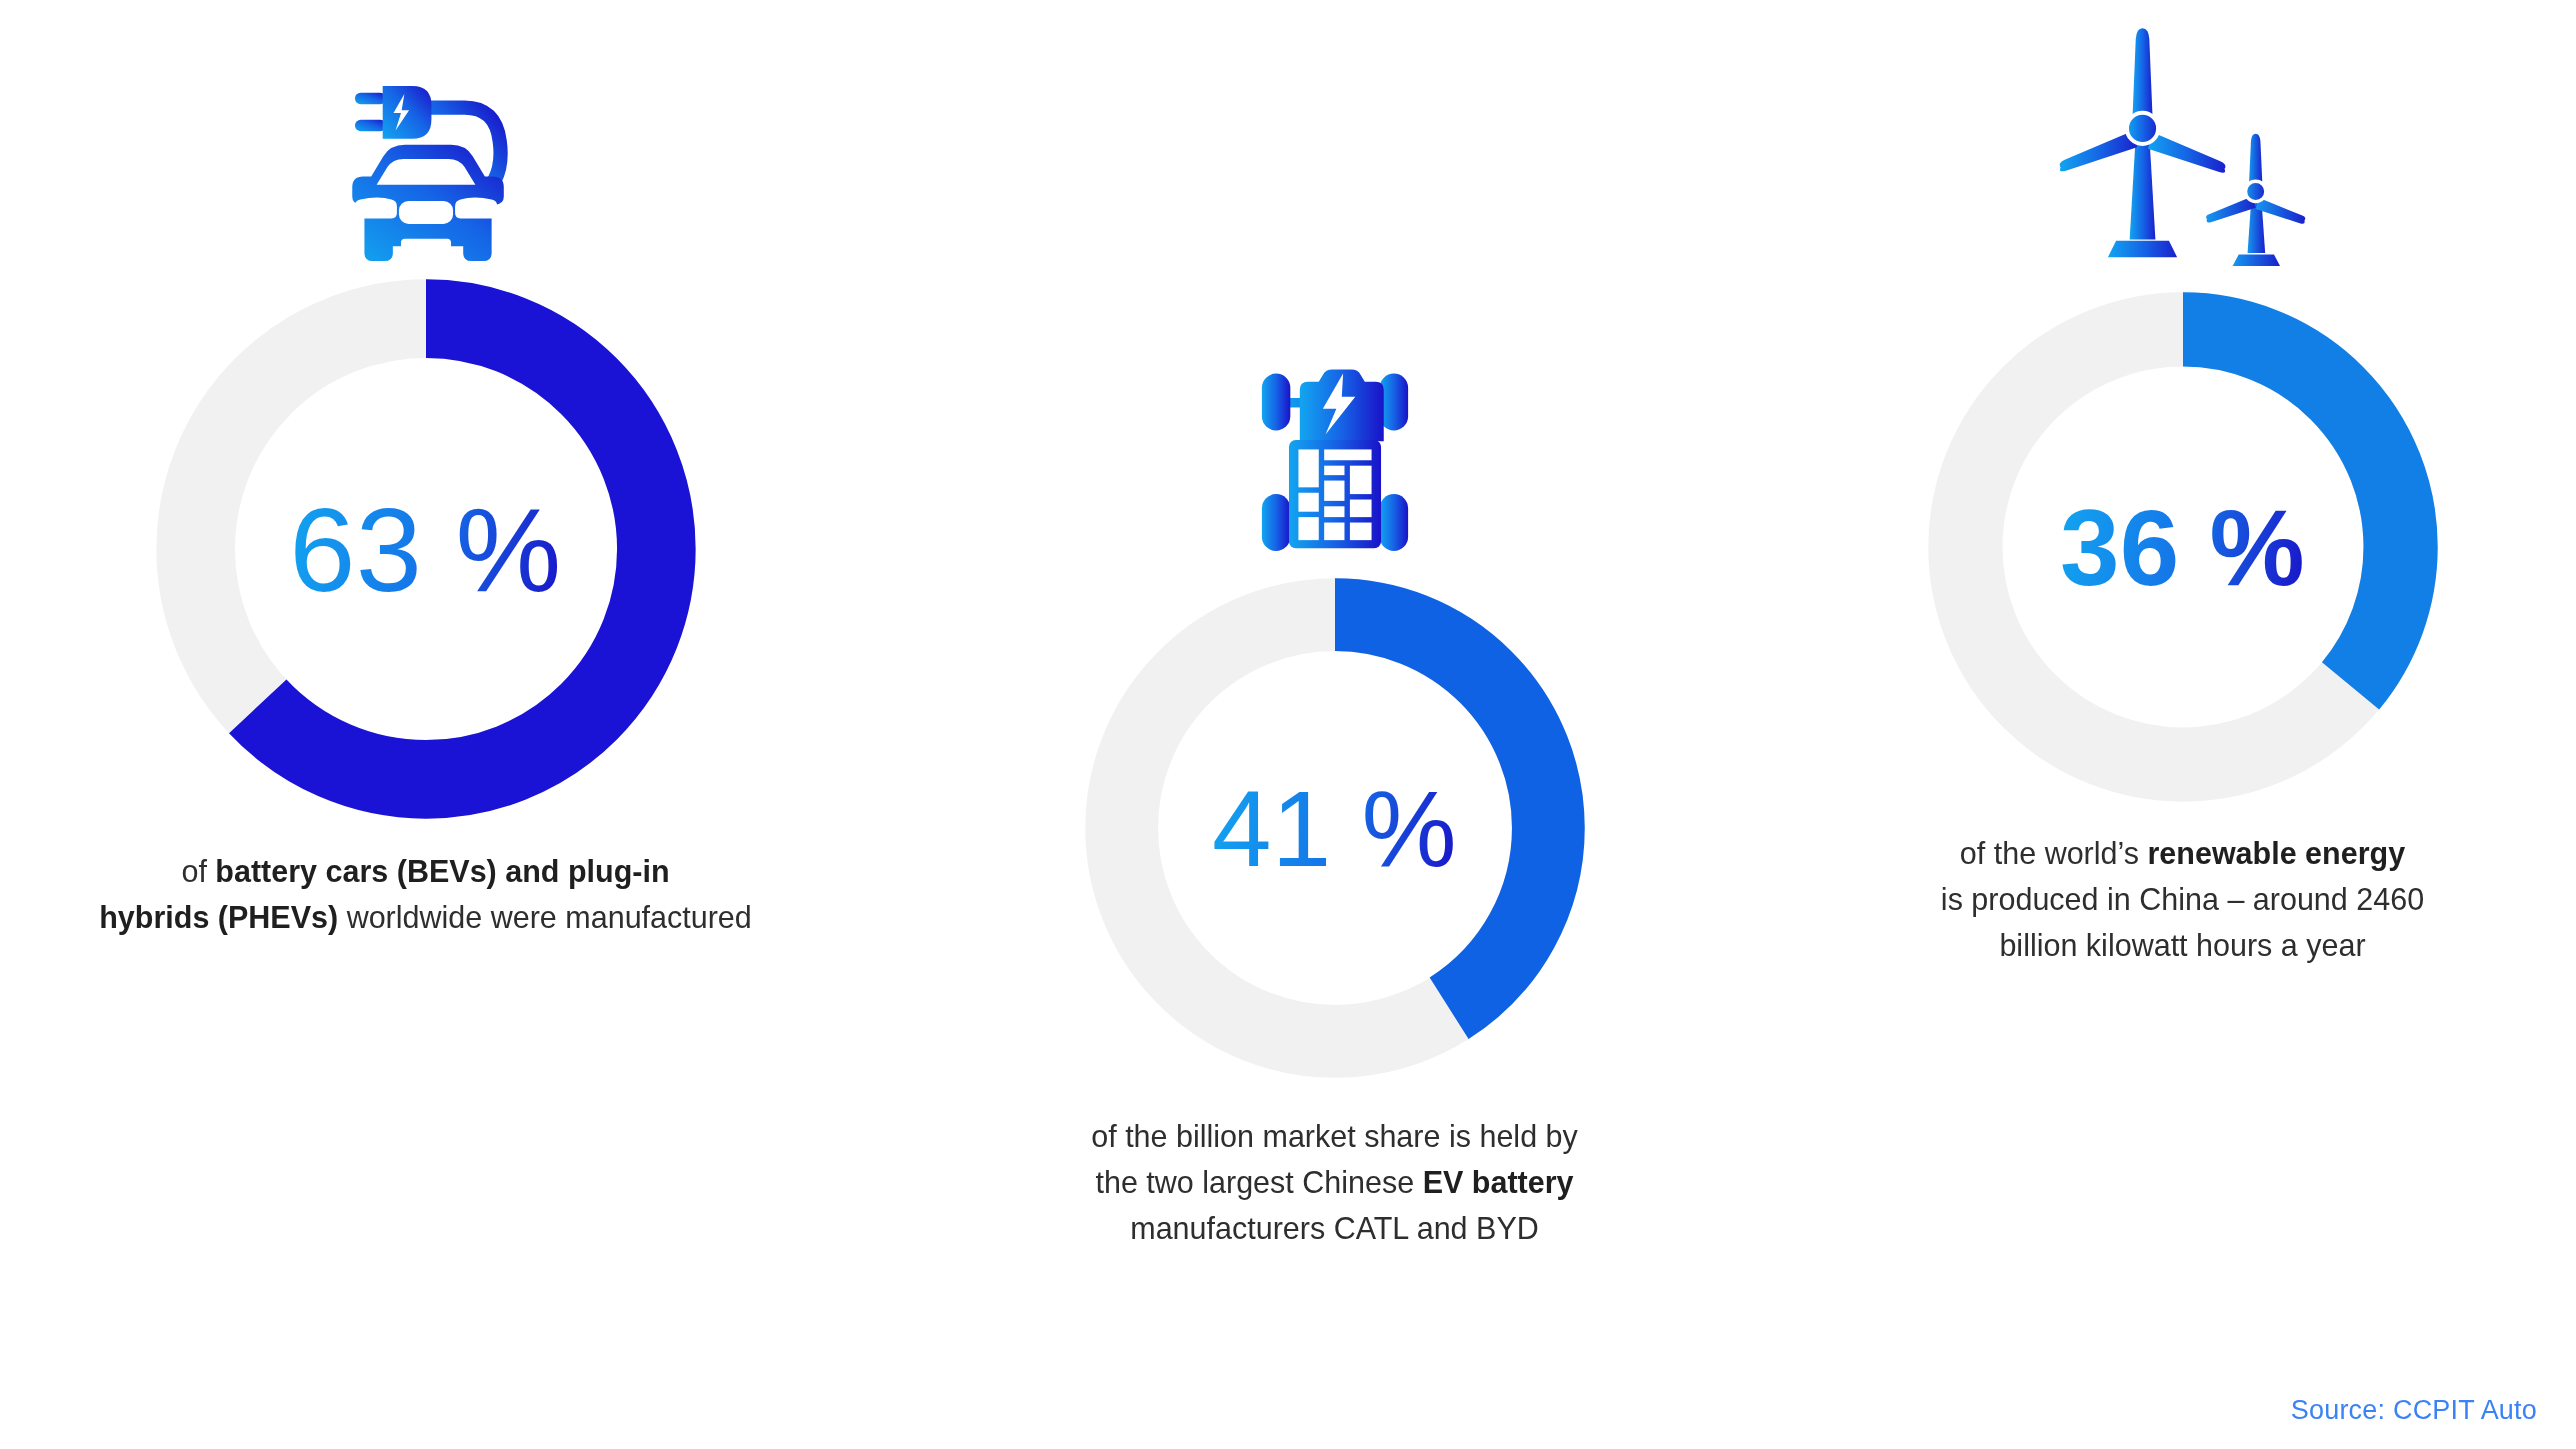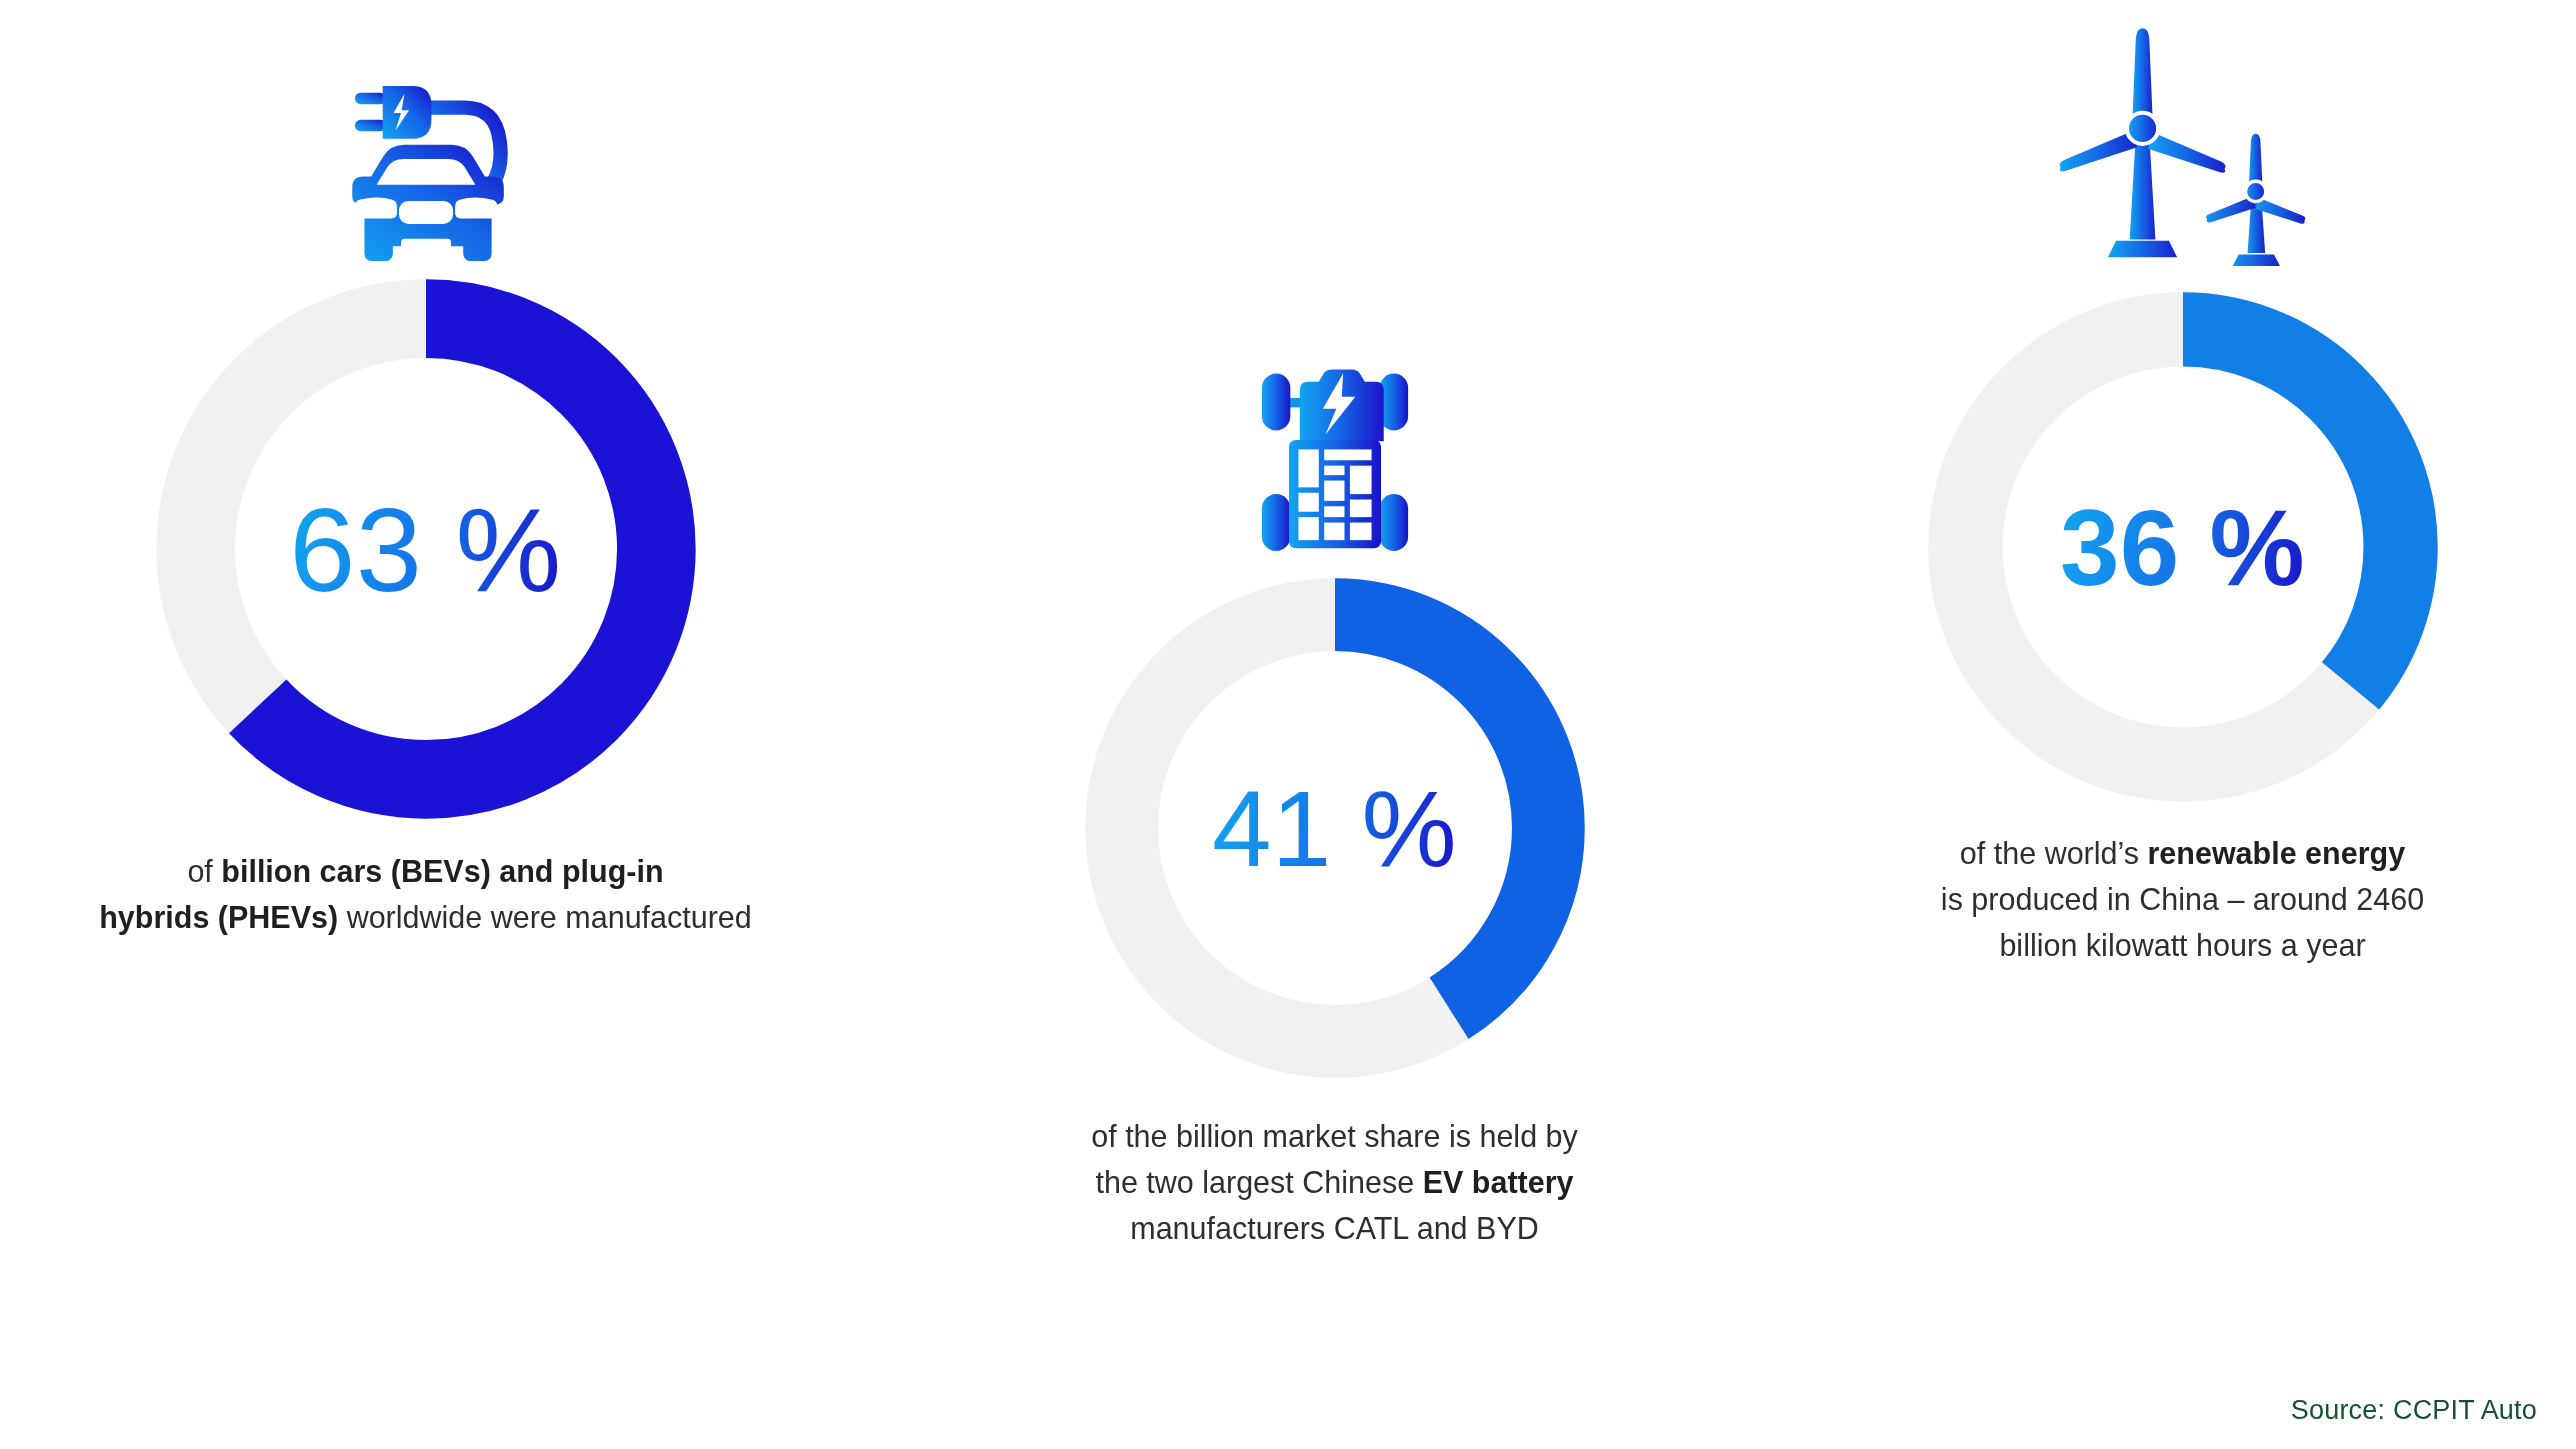--- a/index.html
+++ b/index.html
@@ -84,21 +84,21 @@
   .cap-left  { margin-top: 27px; width: 684px; }
   .cap-mid   { margin-top: 33px; width: 583px; }
   .cap-right { margin-top: 26px; width: 535px; }
 
   
   .source {
     position: absolute;
     right: 39px;
     bottom: 24.4px;
     font-size: 27px;
-    color: #14532d;
+    color: #3b82f6;
     font-weight: 400;
     letter-spacing: 0.2px;
   }
 </style>
 </head>
 <body>
 
 <div class="canvas">
 
   <div class="column col-left">
@@ -141,21 +141,21 @@
         <circle cx="100" cy="100" r="85" fill="none" stroke="#F1F1F1" stroke-width="29"></circle>
 
         <circle cx="100" cy="100" r="85" fill="none" stroke="#1A12D4" stroke-width="29" stroke-dasharray="336.5 534.07" stroke-dashoffset="0" transform="rotate(-90 100 100)"></circle>
       </svg>
       <div class="donut-label">
         <span>63 %</span>
       </div>
     </div>
 
     <div class="caption cap-left">
-      <span>of </span><b>billion cars (BEVs) and plug-in</b><br>
+      <span>of </span><b>battery cars (BEVs) and plug-in</b><br>
       <b>hybrids (PHEVs)</b><span> worldwide were manufactured</span><br>
     </div>
   </div>
 
   <div class="column col-mid">
 
     <div class="icon-wrap icon-mid">
       <svg width="176" height="224" viewBox="0 0 260 330" aria-hidden="true">
         <defs>
           <linearGradient id="gradBat" x1="0" y1="0.5" x2="1" y2="0.5">

